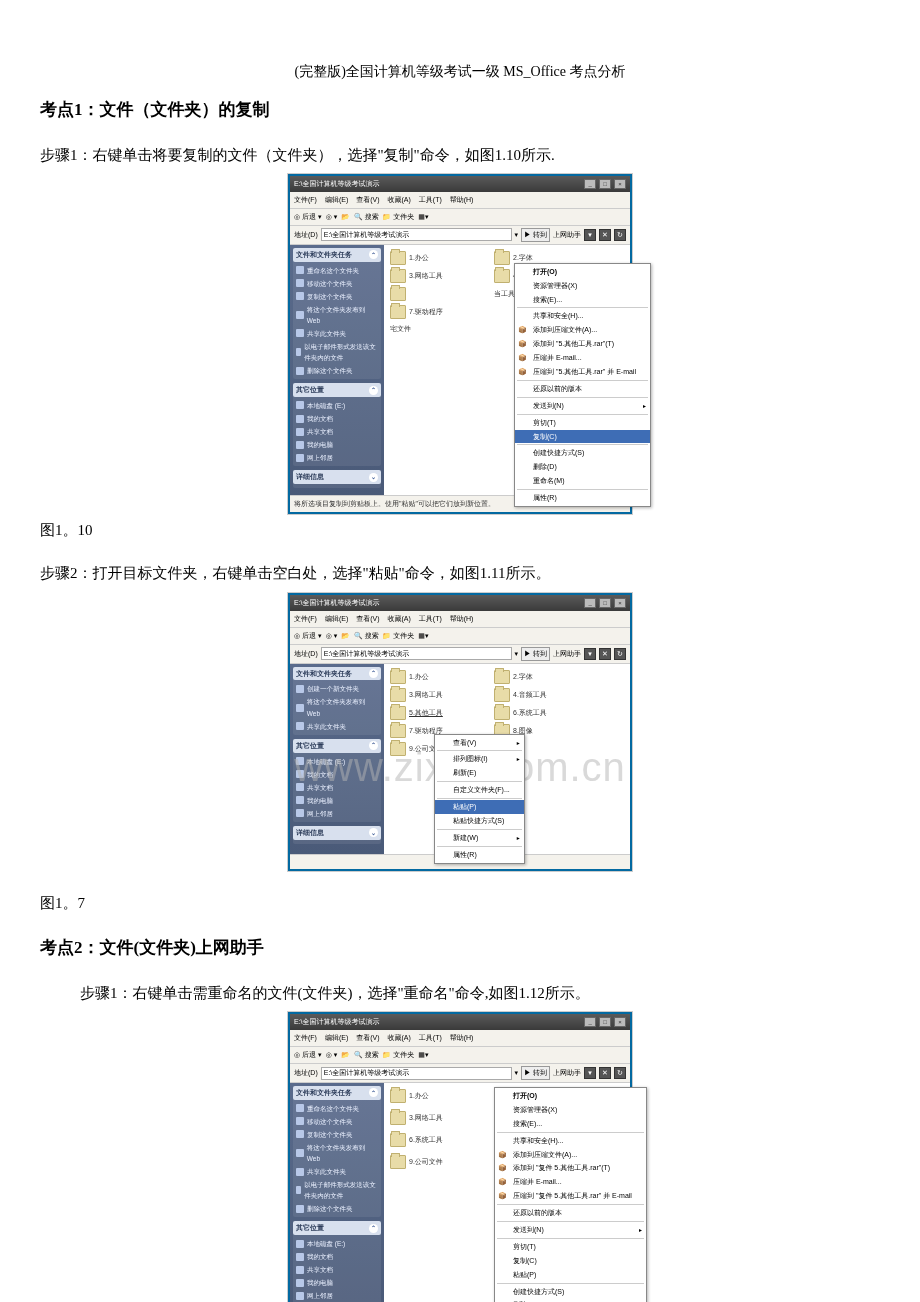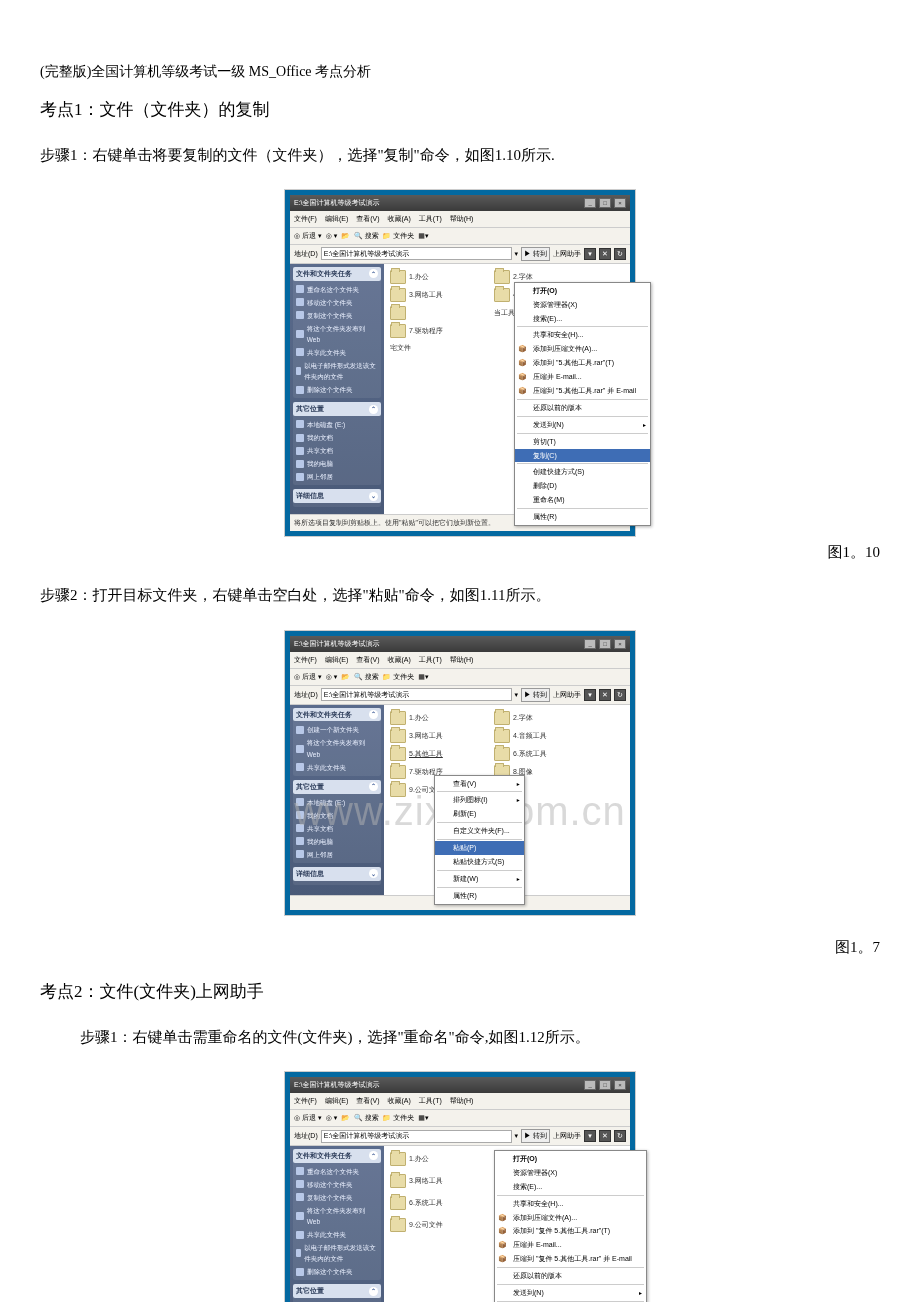--- a/index.html
+++ b/index.html
@@ -6,45 +6,45 @@
     font-family: "SimSun", "宋体", serif;
     font-size: 15px;
     color: #000;
     background: #fff;
     margin: 0;
     padding: 60px 40px 40px 40px;
     width: 840px;
     line-height: 1.7;
   }
   .header-right {
-    text-align: left;
+    text-align: center;
     font-size: 14px;
     margin-bottom: 10px;
   }
   h2 {
     font-size: 17px;
-    font-weight: normal;
+    font-weight: bold;
     margin: 12px 0 18px 0;
   }
   .step {
     margin: 6px 0 6px 10px;
     text-indent: 2em;
   }
   .step-no-indent {
     margin: 6px 0 6px 0;
   }
   .caption {
-    text-align: right;
+    text-align: left;
     font-size: 15px;
     margin: 4px 0 18px 0;
   }
   .window {
     width: 340px;
-    margin: 22px auto 2px auto;
-    border: 5px solid #0369a1;
+    margin: 6px auto 2px auto;
+    border: 2px solid #0369a1;
     background: #d946ef;
     font-size: 7px;
     font-family: "SimSun", sans-serif;
     box-shadow: 0 0 0 1px #ccc;
   }
   .titlebar {
     background: linear-gradient(#5a5a5a, #3a3a3a);
     color: #fff;
     padding: 2px 4px;
     display: flex;

